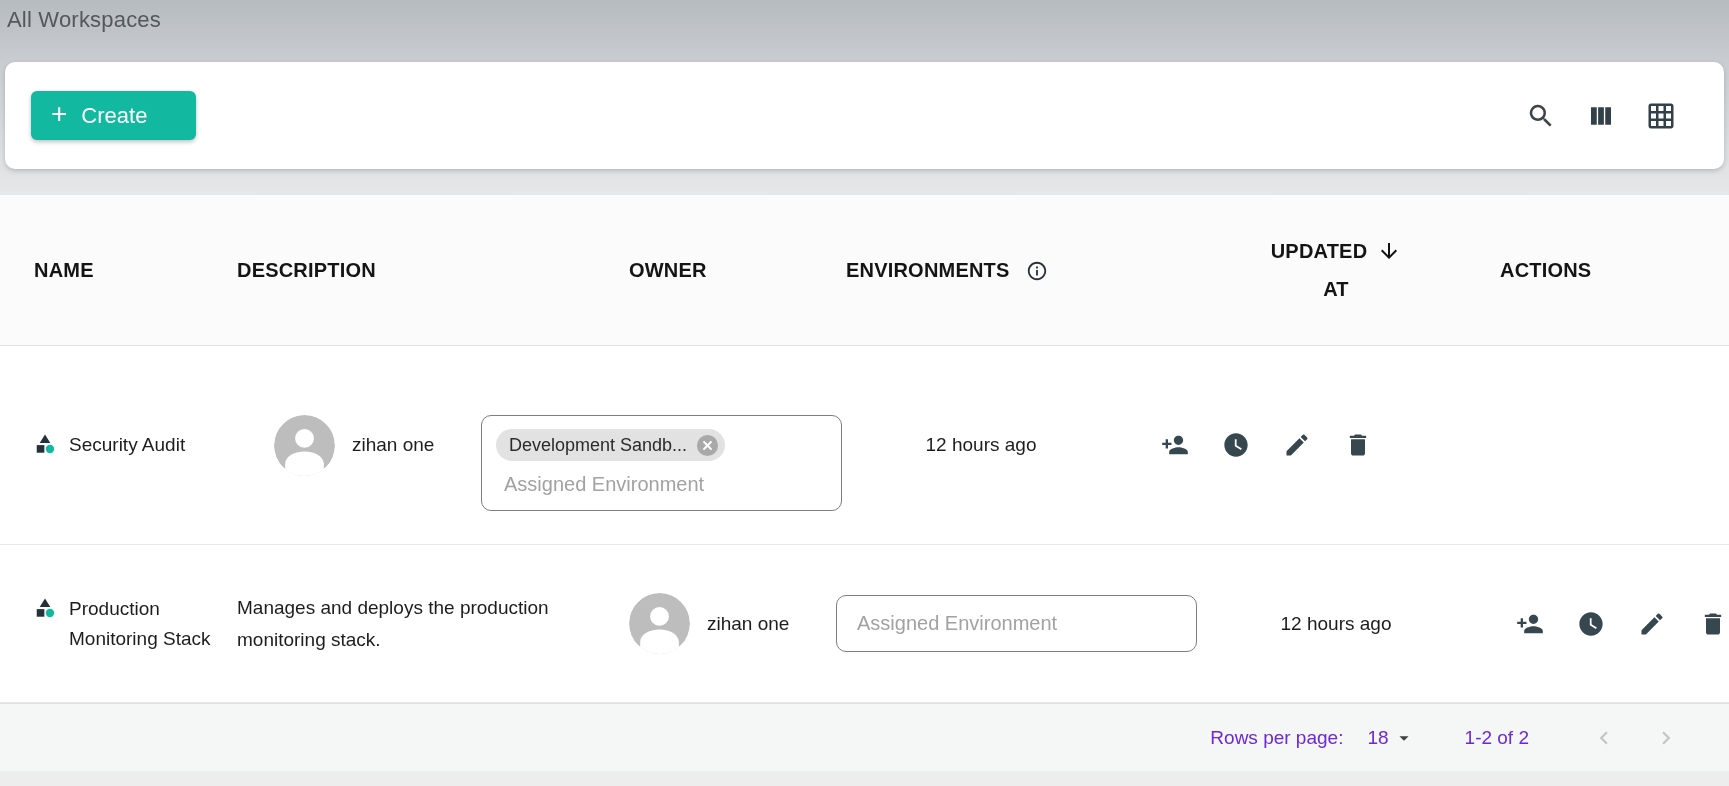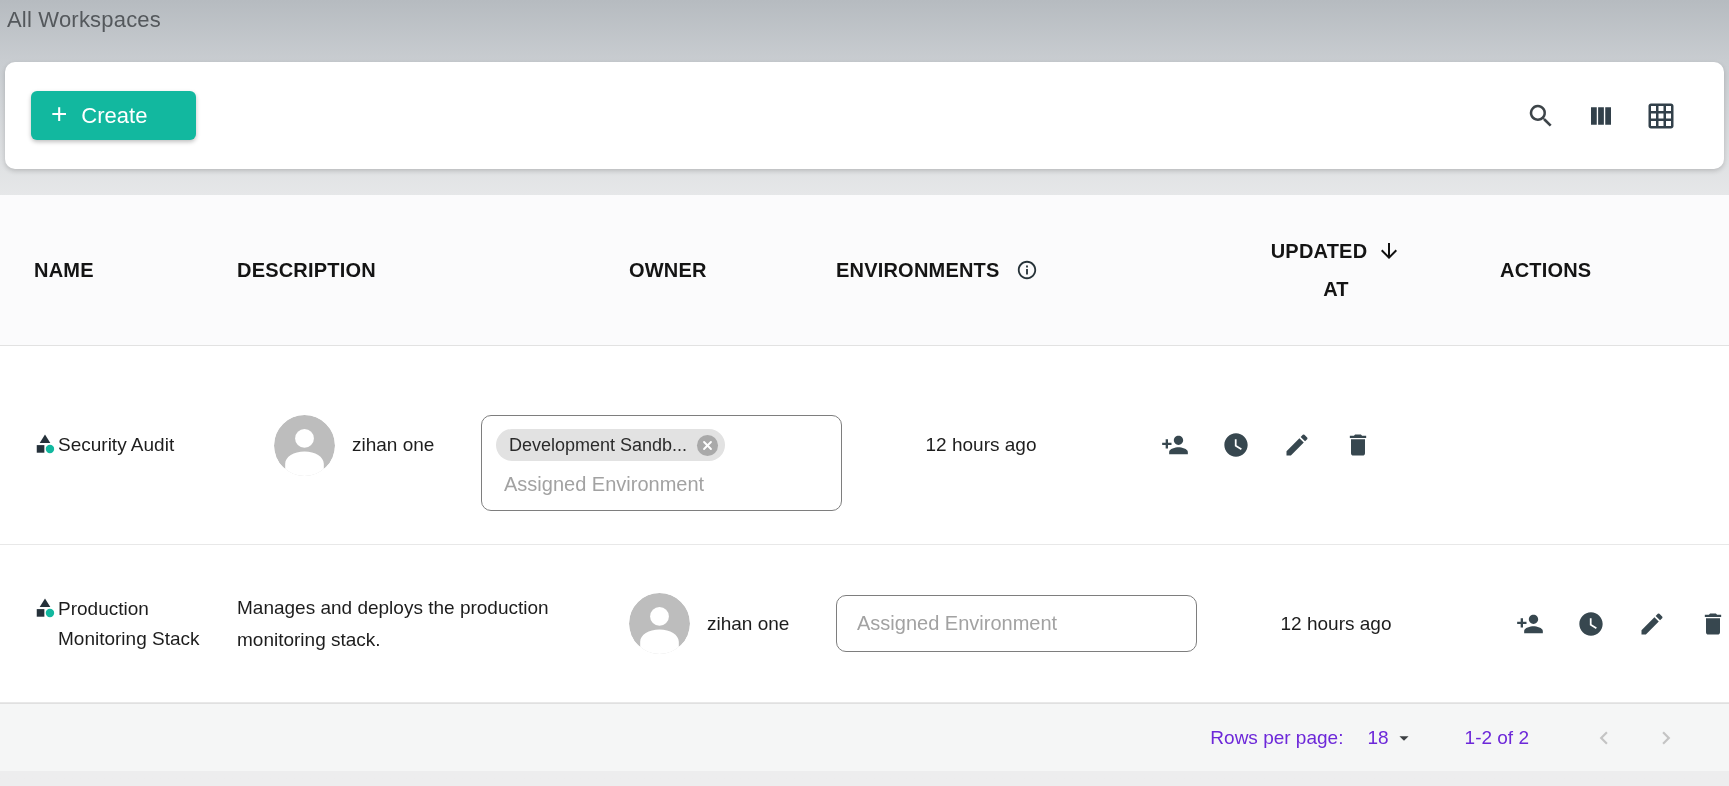--- a/index.html
+++ b/index.html
@@ -40,33 +40,33 @@
     height: 151px; background: #fbfbfc; border-bottom: 1px solid #e2e2e2;
     font-weight: 700; font-size: 20px; color: #141414; letter-spacing: .2px;
   }
   .col-name     { width: 237px; padding-left: 34px; }
   .col-desc     { width: 355px; padding-right: 40px; }
   .col-owner    { width: 207px; margin-left: 37px; }
   .col-env      { width: 380px; }
   .col-updated  { width: 240px; text-align: center; }
   .col-actions  { flex: 1; padding-left: 44px; }
 
-  .th-env { display: flex; align-items: center; gap: 16px; }
+  .th-env { display: flex; align-items: flex-end; gap: 16px; margin-left: 10px; }
   .info-icn { width: 22px; height: 22px; display: inline-flex; cursor: pointer; }
   .info-icn svg { width: 100%; height: 100%; }
   .th-updated { display: inline-flex; flex-direction: column; align-items: center; line-height: 1.9; cursor: pointer; }
   .th-updated .line1 { display: inline-flex; align-items: center; gap: 10px; }
   .sort-icn { width: 24px; height: 24px; display: inline-flex; }
   .sort-icn svg { width: 100%; height: 100%; }
 
   .trow { background: #ffffff; border-bottom: 1px solid #e8e8e8; font-size: 19px; }
   .trow-1 { height: 199px; }
   .trow-2 { height: 158px; }
 
-  .name-cell { display: flex; align-items: flex-start; gap: 2px; line-height: 1.55; }
+  .name-cell { display: flex; align-items: flex-start; gap: 13px; line-height: 1.55; }
   .ws-icn { width: 22px; height: 22px; flex: 0 0 22px; margin-top: 3px; display: inline-flex; }
   .ws-icn svg { width: 100%; height: 100%; }
 
   .desc-text { line-height: 1.65; max-width: 315px; }
 
   .owner-cell { display: flex; align-items: center; gap: 17px; }
   .avatar { width: 61px; height: 61px; border-radius: 50%; overflow: hidden; flex: 0 0 61px; }
   .avatar svg { width: 100%; height: 100%; display: block; }
 
   .env-box {

